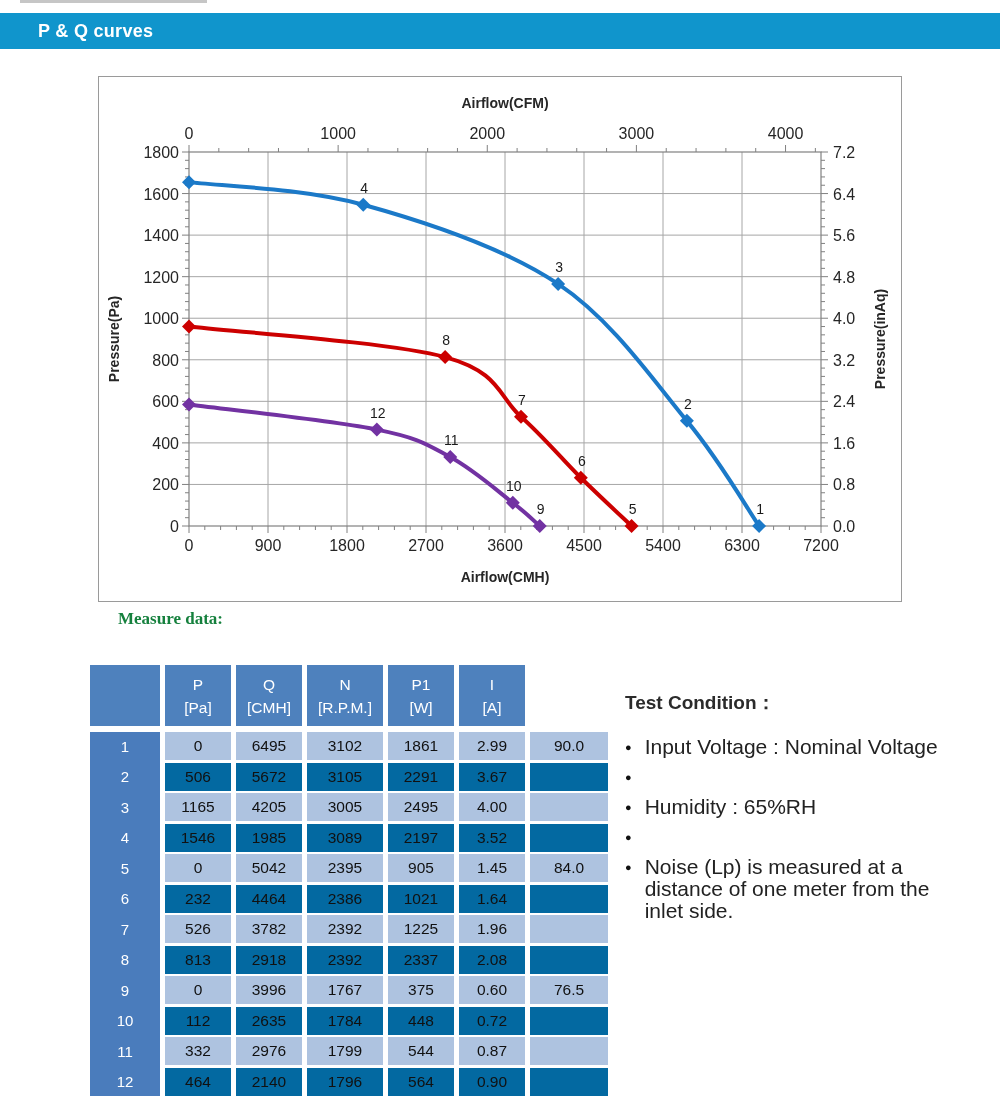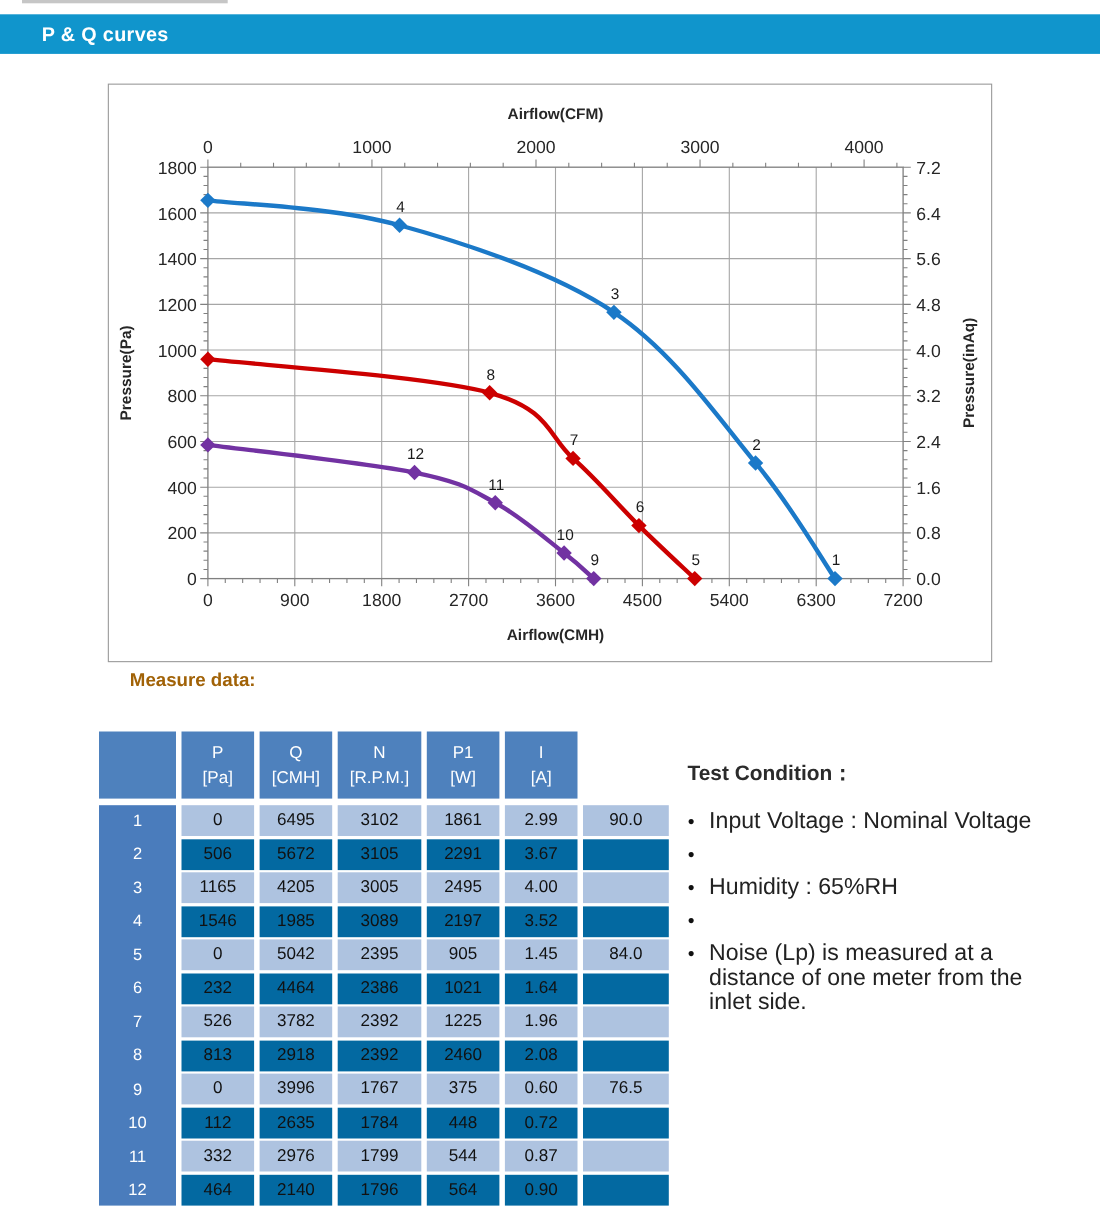--- a/index.html
+++ b/index.html
@@ -17,21 +17,21 @@
   .chart-frame svg{position:absolute;left:0;top:0;}
 
   .grid{stroke:#A6A6A6;stroke-width:1;}
   .plotborder{fill:none;stroke:#808080;stroke-width:1.2;}
   .tick{stroke:#808080;stroke-width:1;}
   .ticklbl{font-size:16px;fill:#262626;font-family:"Liberation Sans",sans-serif;}
   .axistitle{font-size:14px;font-weight:bold;fill:#262626;font-family:"Liberation Sans",sans-serif;}
   .curve{fill:none;stroke-width:4;stroke-linecap:round;stroke-linejoin:round;}
   .ptlbl{font-size:14px;fill:#1a1a1a;font-family:"Liberation Sans",sans-serif;}
 
-  .measure-label{position:absolute;left:118px;top:609px;font-size:17px;font-weight:bold;color:#a16207;}
+  .measure-label{position:absolute;left:118px;top:609px;font-size:17px;font-weight:bold;color:#15803d;font-family:Liberation Serif, serif;}
 
   .data-table{position:absolute;left:90px;top:665px;width:518px;}
   .t-hrow,.t-row{display:grid;grid-template-columns:70px 66px 66px 76px 66px 66px 78px;column-gap:5px;}
   .t-hrow{height:61px;margin-bottom:6px;}
   .t-hcell{background:#4E81BD;color:#ffffff;display:flex;flex-direction:column;
     align-items:center;justify-content:center;font-size:15.5px;line-height:23px;}
   .t-corner{background:#4E81BD;}
   .t-body{position:relative;display:flex;flex-direction:column;gap:2.5px;}
   .t-strip{position:absolute;left:0;top:0;bottom:0;width:70px;background:#4A7CBC;}
   .t-row{height:28px;position:relative;}
@@ -392,21 +392,21 @@
           <div class="t-cell">2392</div>
           <div class="t-cell">1225</div>
           <div class="t-cell">1.96</div>
           <div class="t-cell"></div>
         </div>
         <div class="t-row row-light">
           <div class="t-idx">8</div>
           <div class="t-cell">813</div>
           <div class="t-cell">2918</div>
           <div class="t-cell">2392</div>
-          <div class="t-cell">2460</div>
+          <div class="t-cell">2337</div>
           <div class="t-cell">2.08</div>
           <div class="t-cell"></div>
         </div>
         <div class="t-row row-dark">
           <div class="t-idx">9</div>
           <div class="t-cell">0</div>
           <div class="t-cell">3996</div>
           <div class="t-cell">1767</div>
           <div class="t-cell">375</div>
           <div class="t-cell">0.60</div>

